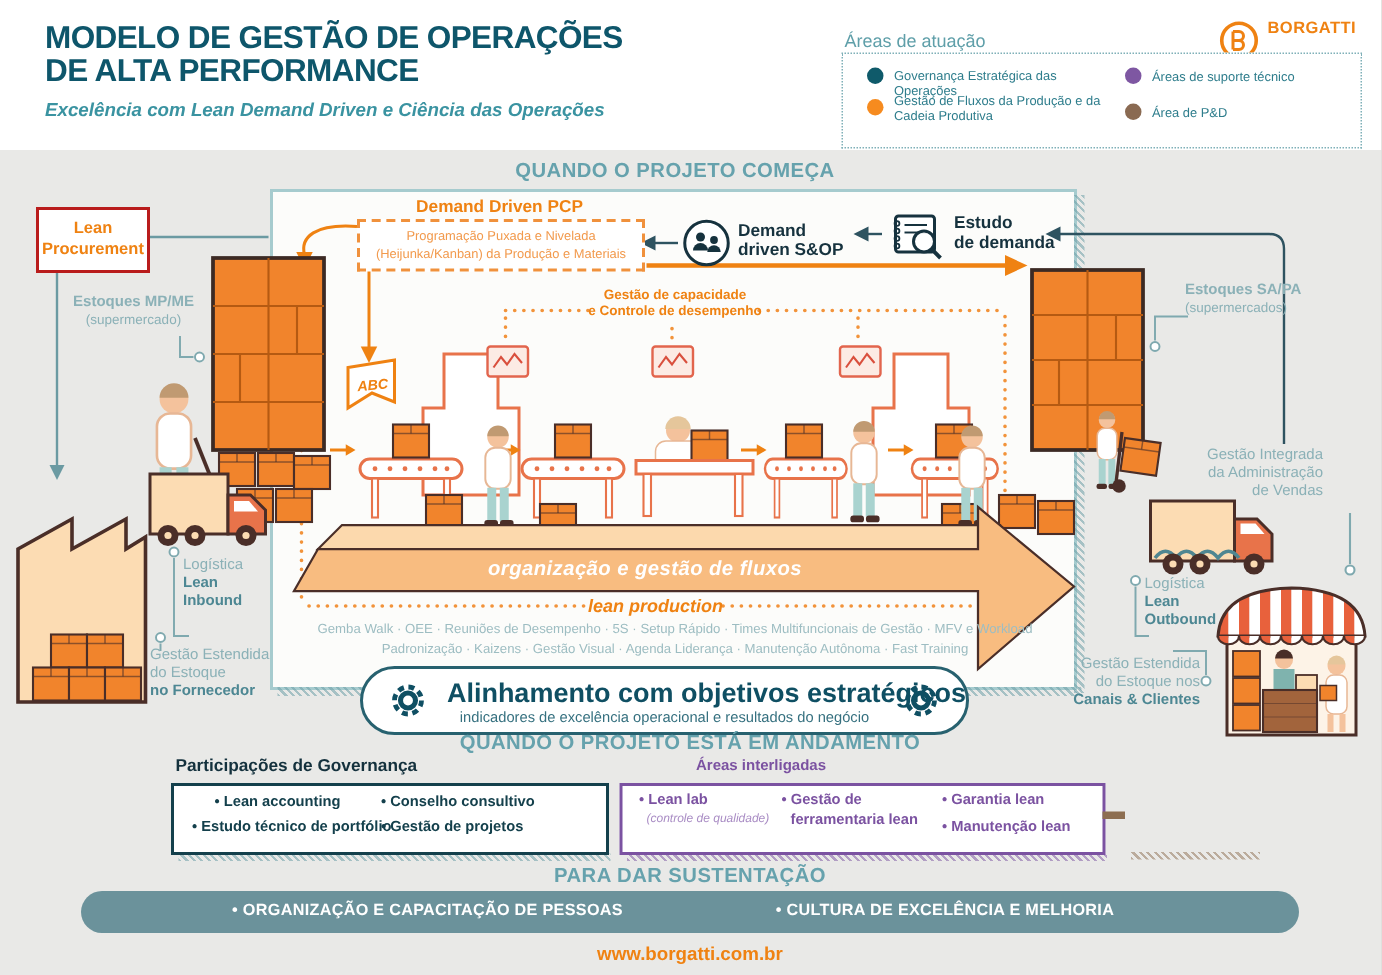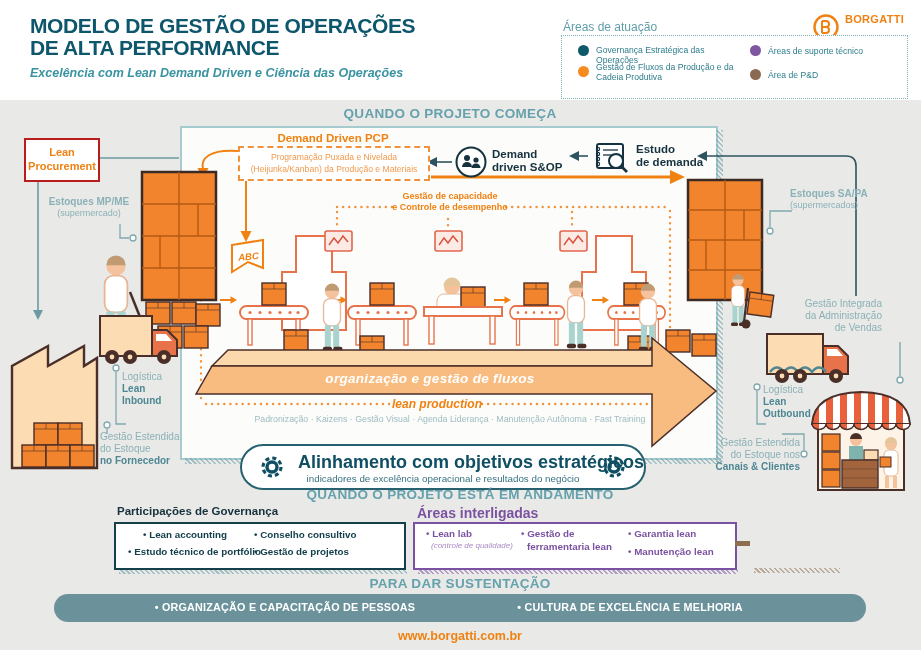--- a/index.html
+++ b/index.html
@@ -38,21 +38,21 @@
   
   .slab{line-height:1.22;}
   .slab .t{font-weight:bold;font-size:10px;color:#8bb1b7;display:block;}
   .slab .s{font-size:9px;color:#8bb1b7;display:block;}
   .slab .l{font-size:10px;color:#8bb1b7;display:block;}
   .slab .b{font-weight:bold;font-size:10px;color:#4d8793;display:block;}
   
   .gov-h{font-weight:800;font-size:11.5px;color:#14313d;}
   .gov-box{background:#fff;border:2.5px solid #14404c;}
   .gov-i{font-weight:bold;font-size:9.8px;color:#14404c;}
-  .pur-h{font-weight:800;font-size:14px;color:#7b52a1;}
+  .pur-h{font-weight:800;font-size:10px;color:#7b52a1;margin-left:47px;}
   .pur-box{background:#fff;border:2.5px solid #7b52a1;}
   .pur-i{font-weight:bold;font-size:9.8px;color:#7b52a1;}
   .pur-sub{font-style:italic;font-size:8px;color:#a98cc4;}
   .brown-box{background:#fff;border:2.5px solid #8d6e51;display:flex;align-items:center;justify-content:center;
              font-weight:bold;font-size:10.5px;color:#8a5f49;text-align:center;line-height:1.3;}
   .bar{background:#6b929b;border-radius:14px;}
   .bar-i{font-weight:800;font-size:10.8px;color:#fff;letter-spacing:.2px;text-align:center;}
   .site{font-weight:800;font-size:12.5px;color:#ef8212;text-align:center;}
   svg{display:block;}
 </style>
@@ -402,20 +402,21 @@
     <span class="s">(supermercado)</span>
   </div>
   <div class="abs slab" style="left:790px;top:188px;width:110px;z-index:3;">
     <span class="t">Estoques SA/PA</span>
     <span class="s">(supermercados)</span>
   </div>
 
   <div class="abs banner-txt" style="left:230px;top:371px;width:400px;z-index:3;">organização e gestão de fluxos</div>
   <div class="abs leanprod" style="left:392px;top:397px;width:90px;z-index:3;">lean production</div>
   <div class="abs practices" style="left:190px;top:413px;width:520px;z-index:3;">
+    <div>Gemba Walk  ·  OEE  ·  Reuniões de Desempenho  ·  5S  ·  Setup Rápido  ·  Times Multifuncionais de Gestão  ·  MFV e Workload</div>
     <div>Padronização  ·  Kaizens  ·  Gestão Visual  ·  Agenda Liderança  ·  Manutenção Autônoma  ·  Fast Training</div>
   </div>
 
   <div class="abs pill" style="left:240px;top:444px;width:402px;height:42px;z-index:3;">
     <div class="abs" style="left:18px;top:9px;">
       <svg width="24" height="24" viewBox="0 0 24 24">
         <circle cx="12" cy="12" r="9" fill="none" stroke="#0f4f63" stroke-width="3.2" stroke-dasharray="4 3.07"></circle>
         <circle cx="12" cy="12" r="5" fill="none" stroke="#0f4f63" stroke-width="3.4"></circle>
       </svg>
     </div>

